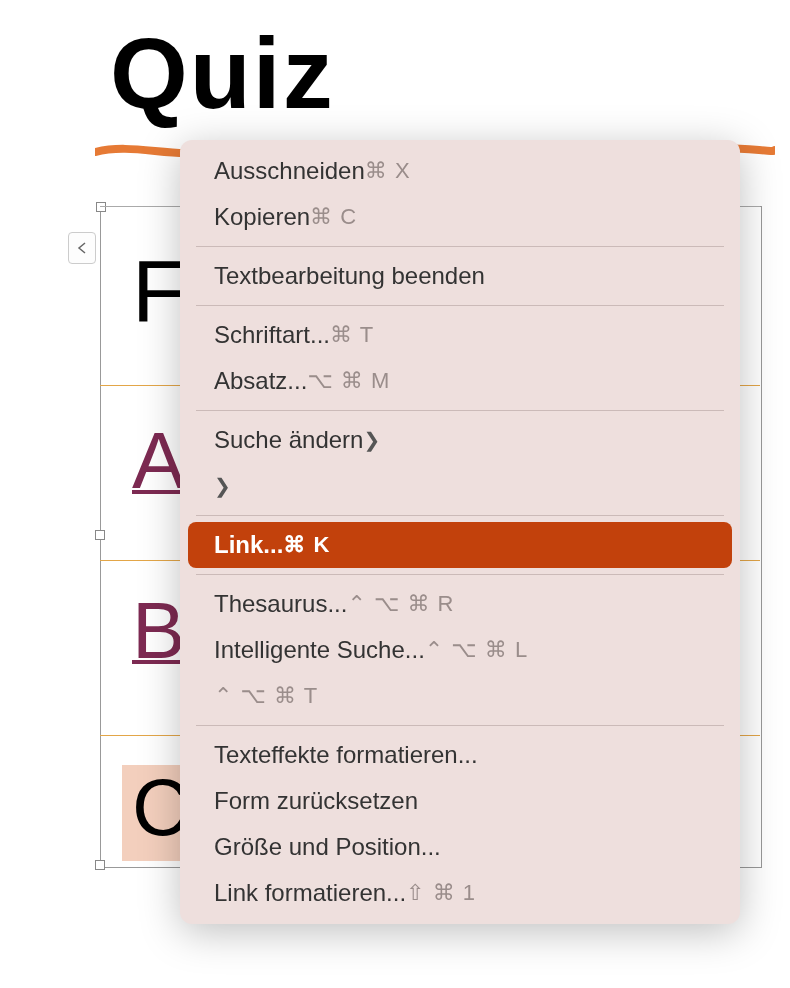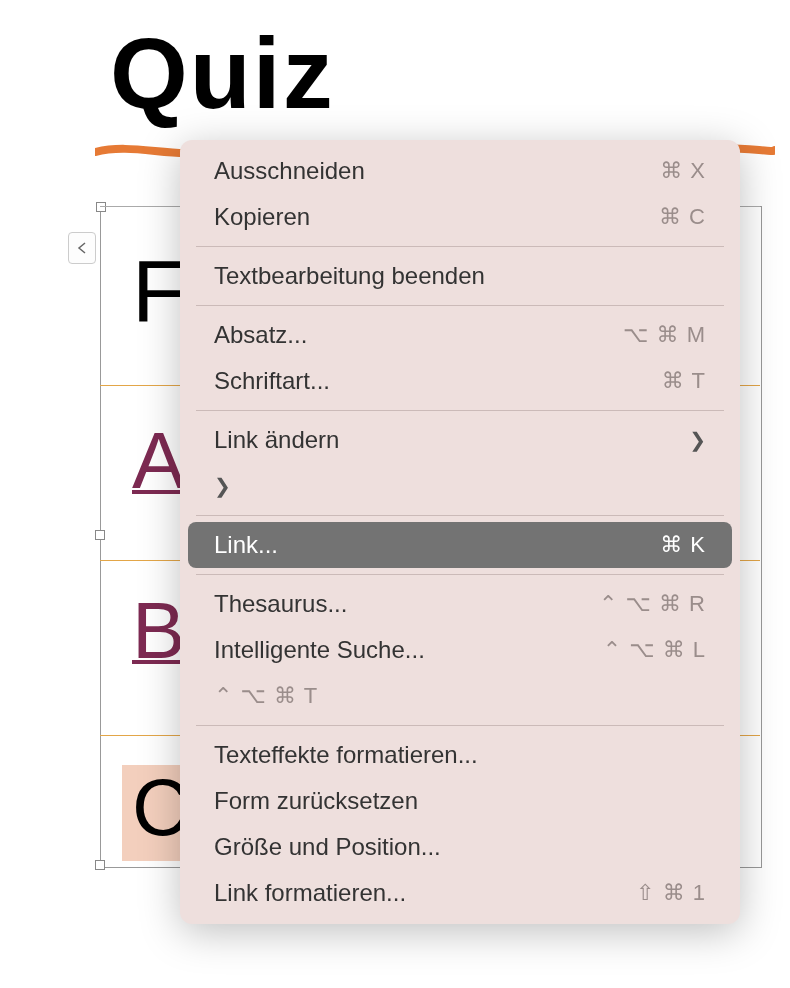--- a/index.html
+++ b/index.html
@@ -21,22 +21,22 @@
 .ans{position:absolute;left:132px;font-size:80px;font-weight:400;color:#7d2a52;text-decoration:underline;text-decoration-thickness:4px;}
 #LA{top:415px;}
 #LB{top:585px;}
 .csel{position:absolute;left:122px;top:765px;width:70px;height:96px;background:#f3cfbd;}
 #LC{position:absolute;left:132px;top:762px;font-size:80px;font-weight:400;color:#000;}
 .tri{position:absolute;left:68px;top:232px;width:26px;height:30px;border:1px solid #ccc;border-radius:4px;background:#fdfdfd;display:flex;align-items:center;justify-content:center;}
 .tri svg{width:10px;height:14px;}
 
 
 .menu{position:absolute;left:180px;top:140px;width:560px;background:#eedfdd;border-radius:12px;box-shadow:0 8px 40px rgba(0,0,0,0.25);padding:8px 0 8px 0;}
-.mi{display:flex;align-items:center;justify-content:space-between;height:46px;padding:0 26px;font-size:24px;color:#333;border-radius:8px;margin:0 8px;cursor:default;}
-.mi.sel{background:#737373;color:#fff;}
+.mi{display:flex;align-items:center;justify-content:flex-start;height:46px;padding:0 26px;font-size:24px;color:#333;border-radius:8px;margin:0 8px;cursor:default;}
+.mi.sel{background:#c2410c;color:#fff;font-weight:bold;}
 .mi .sc{color:#9a8d8b;font-size:22px;letter-spacing:1px;}
 .mi.sel .sc{color:#fff;}
 .sep{height:1px;background:#cbbab8;margin:6px 16px;}
 .chev{font-size:20px;color:#555;}
 </style>
 </head>
 <body>
 
 <div class="title">Quiz</div>
 
@@ -73,30 +73,30 @@
       <span>Kopieren</span>
       <span class="sc">⌘ C</span>
     </div>
   <div class="sep"></div>
   <div class="mi">
       <span>Textbearbeitung beenden</span>
       <span></span>
     </div>
   <div class="sep"></div>
   <div class="mi">
+      <span>Schriftart...</span>
+      <span class="sc">⌘ T</span>
+    </div>
+  <div class="mi">
       <span>Absatz...</span>
       <span class="sc">⌥ ⌘ M</span>
     </div>
-  <div class="mi">
-      <span>Schriftart...</span>
-      <span class="sc">⌘ T</span>
-    </div>
   <div class="sep"></div>
   <div class="mi">
-      <span>Link ändern</span>
+      <span>Suche ändern</span>
       <span class="chev">❯</span>
     </div>
   <div class="mi">
       <span class="chev">❯</span>
     </div>
   <div class="sep"></div>
   <div class="mi sel">
       <span>Link...</span>
       <span class="sc">⌘ K</span>
     </div>

